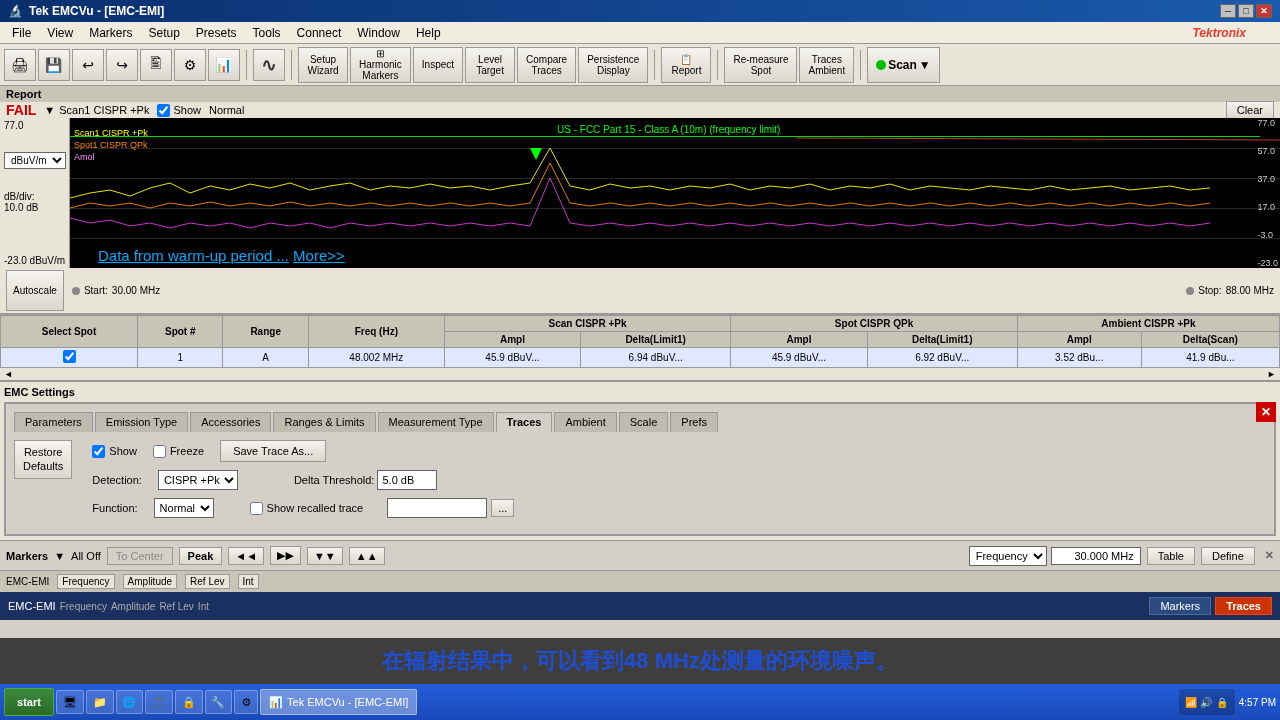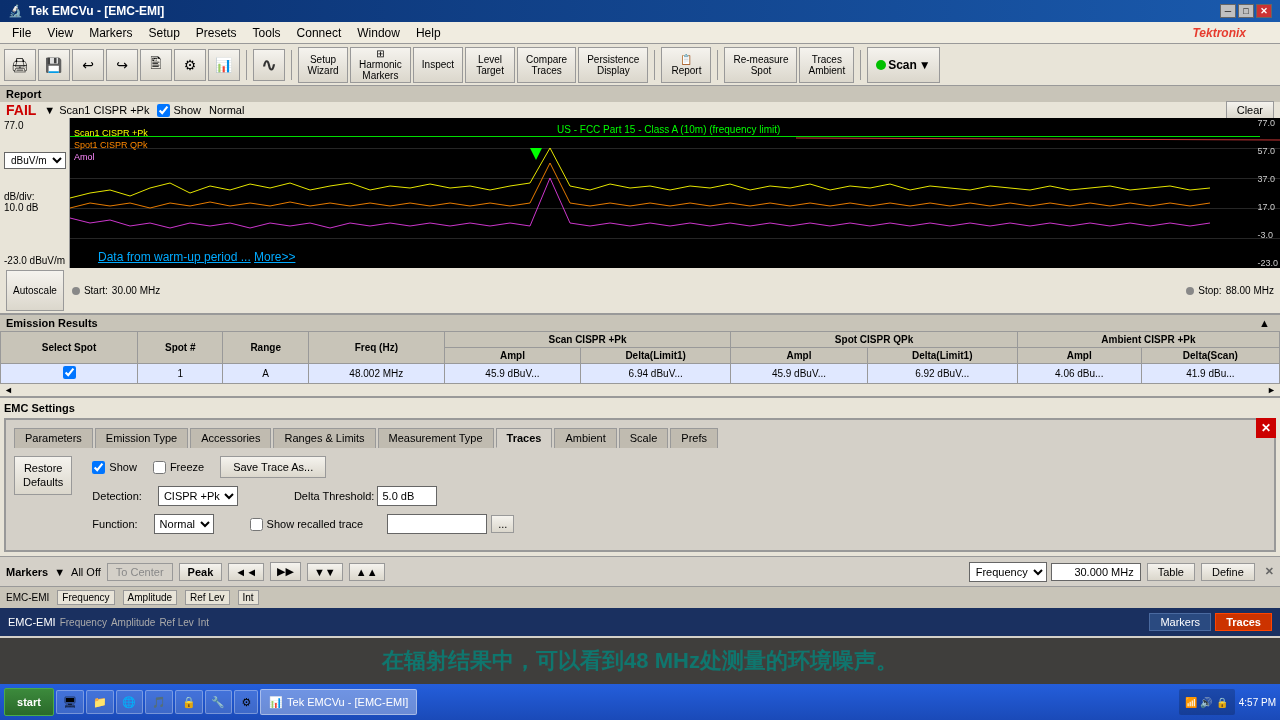--- a/index.html
+++ b/index.html
@@ -95,35 +95,35 @@
     .define-btn { padding: 2px 10px; background: linear-gradient(to bottom, #f5f3ee, #dbd7cc); border: 1px solid #999; cursor: pointer; font-size: 11px; }
 
     
     #status-bar { background: #c8c4b8; height: 22px; display: flex; align-items: center; padding: 0 6px; gap: 8px; border-top: 1px solid #999; font-size: 10px; }
     #status-bar-right { margin-left: auto; display: flex; align-items: center; gap: 8px; }
     .status-item { padding: 1px 4px; border: 1px solid #999; background: #e8e4d8; }
     .bottom-tab { padding: 2px 10px; background: #2a4a80; color: white; border: 1px solid #4a6aa0; cursor: pointer; font-size: 11px; }
     .bottom-traces { padding: 2px 10px; background: #cc3300; color: white; border: 1px solid #ff4400; cursor: pointer; font-size: 11px; font-weight: bold; }
 
     
-    #subtitle-overlay { position: fixed; bottom: 36px; left: 0; right: 0; text-align: center; background: rgba(0,0,0,0.7); color: #0f766e; font-size: 22px; font-weight: bold; padding: 8px 20px; z-index: 100; font-family: 'Microsoft YaHei', Arial, sans-serif; }
+    #subtitle-overlay { position: fixed; bottom: 36px; left: 0; right: 0; text-align: center; background: rgba(0,0,0,0.7); color: #1d4ed8; font-size: 22px; font-weight: bold; padding: 8px 20px; z-index: 100; font-family: 'Microsoft YaHei', Arial, sans-serif; }
 
     
     #taskbar { position: fixed; bottom: 0; left: 0; right: 0; height: 36px; background: linear-gradient(to bottom, #245edb, #1a4ab8); display: flex; align-items: center; padding: 0 4px; gap: 2px; z-index: 200; }
     .taskbar-start { width: 50px; height: 28px; background: linear-gradient(to bottom, #3c8a3c, #2a6a2a); border: 1px solid #4aaa4a; display: flex; align-items: center; justify-content: center; color: white; font-weight: bold; font-size: 11px; cursor: pointer; border-radius: 2px; }
     .taskbar-btn { height: 24px; padding: 0 6px; background: rgba(255,255,255,0.15); border: 1px solid rgba(255,255,255,0.3); display: flex; align-items: center; justify-content: center; cursor: pointer; border-radius: 2px; }
     .taskbar-app { height: 26px; padding: 0 8px; background: rgba(255,255,255,0.2); border: 1px solid rgba(255,255,255,0.4); display: flex; align-items: center; color: white; font-size: 11px; cursor: pointer; border-radius: 2px; gap: 4px; }
     .taskbar-app.active { background: rgba(255,255,255,0.35); }
     .taskbar-right { margin-left: auto; display: flex; align-items: center; gap: 4px; color: white; font-size: 10px; }
     .sys-tray { display: flex; align-items: center; gap: 3px; background: rgba(0,0,0,0.2); padding: 2px 6px; border-radius: 2px; height: 26px; }
     .time-display { color: white; font-size: 10px; text-align: center; }
     .legend-item { position: absolute; font-size: 9px; left: 4px; color: #ffff00; }
     .legend-item2 { position: absolute; font-size: 9px; left: 4px; color: #ff8800; }
     .legend-item3 { position: absolute; font-size: 9px; left: 4px; color: #ff00ff; }
-    .data-warning { position: absolute; bottom: 4px; left: 4px; color: #00ff00; font-size: 12px; cursor: pointer; padding-left: 24px; }
+    .data-warning { position: absolute; bottom: 4px; left: 4px; color: #00ff00; font-size: 15px; cursor: pointer; padding-left: 24px; }
     .data-warning span { color: #00aaff; text-decoration: underline; cursor: pointer; }
 
     
     .grid-h { position: absolute; left: 0; right: 0; height: 1px; background: rgba(255,255,255,0.15); }
   </style>
 </head>
 <body>
 
 <div id="title-bar">
   <div id="title-bar-left">
@@ -297,24 +297,20 @@
     </div>
     <div class="stop-freq">
       <div class="freq-dot"></div>
       <span>Stop:</span>
       <span>88.00 MHz</span>
     </div>
   </div>
 </div>
 
 <div id="emission-results">
-  <div id="emission-header">
-    <span>Emission Results</span>
-    <span class="expand-btn">▲</span>
-  </div>
   <table id="emission-table">
     <thead>
       <tr>
         <th rowspan="2">Select Spot</th>
         <th rowspan="2">Spot #</th>
         <th rowspan="2">Range</th>
         <th rowspan="2">Freq (Hz)</th>
         <th colspan="2">Scan CISPR +Pk</th>
         <th colspan="2">Spot CISPR QPk</th>
         <th colspan="2">Ambient CISPR +Pk</th>
@@ -331,21 +327,21 @@
     <tbody>
       <tr class="row-selected">
         <td class="td-selected"><input type="checkbox" checked="" style=""></td>
         <td class="td-red">1</td>
         <td class="td-normal">A</td>
         <td class="td-normal">48.002 MHz</td>
         <td class="td-red">45.9 dBuV...</td>
         <td class="td-normal">6.94 dBuV...</td>
         <td class="td-red">45.9 dBuV...</td>
         <td class="td-normal">6.92 dBuV...</td>
-        <td class="td-normal">4.06 dBu...</td>
+        <td class="td-normal">3.52 dBu...</td>
         <td class="td-normal">41.9 dBu...</td>
       </tr>
     </tbody>
   </table>
   <div class="scroll-row">
     <span class="scroll-arrow">◄</span>
     <span class="scroll-arrow">►</span>
   </div>
 </div>
 

